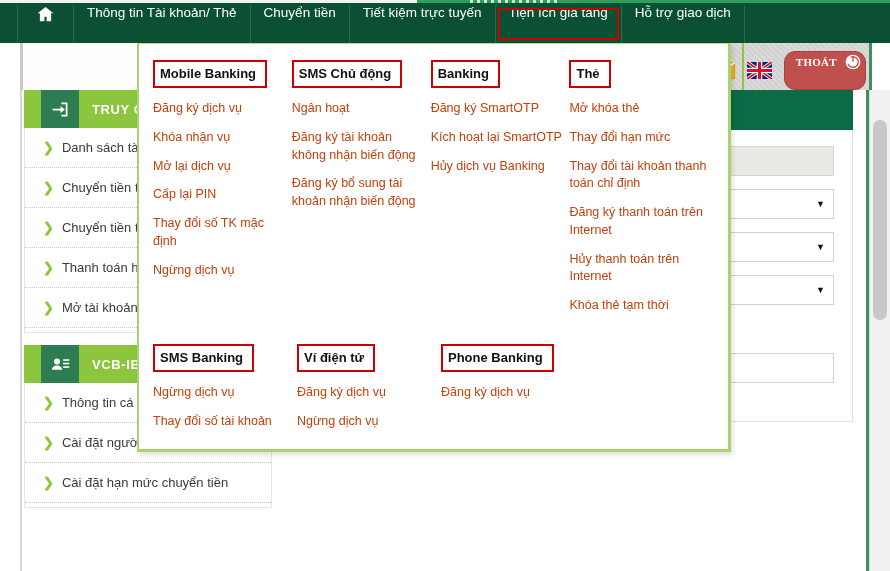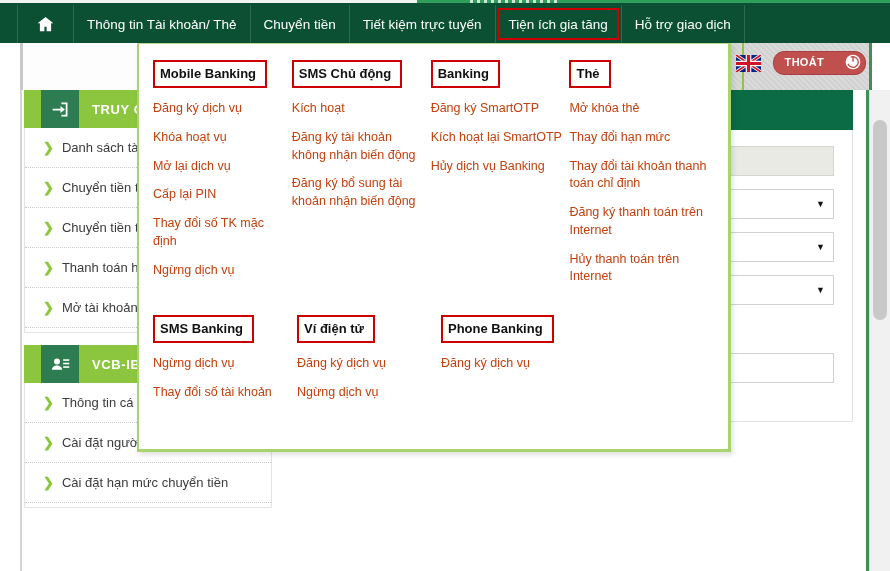--- a/index.html
+++ b/index.html
@@ -36,21 +36,21 @@
   }
 
   
   .navbar {
     position: absolute; left: 0; top: 5px; width: 890px; height: 38px;
     background: #0b5032;
     display: flex; align-items: stretch;
   }
   .nav-gap { width: 18px; border-right: 1px solid #2a6b4c; }
   .nav-item {
-    display: flex; align-items: center; justify-content: center;
+    display: flex; align-items: flex-start; justify-content: center;
     padding: 0 13px;
     color: #ffffff;
     font-size: 13.5px;
     white-space: nowrap;
     border-right: 1px solid #2a6b4c;
     cursor: pointer;
     position: relative;
   }
   .nav-item.home { padding: 0 18px; }
   .nav-item.flagged::after {
@@ -93,27 +93,28 @@
     background: #3f8f57;
   }
 
   .hdr-icons {
     position: absolute; right: 24px; top: 51px;
     display: flex; align-items: center; gap: 12px;
   }
   .mail-ico { width: 26px; height: 17px; display: block; cursor: pointer; }
   .flag-ico { width: 25px; height: 17px; display: block; cursor: pointer; }
   .exit-btn {
-    display: flex; align-items: center; gap: 21px;
+    display: flex; align-items: center; gap: 8px;
     background: #c0504d; color: #ffffff;
     border-radius: 11px;
-    padding: 2px 4px 4px 11px;
+    padding: 2px 4px 19px 11px;
     font-size: 11px; font-weight: bold; letter-spacing: .3px;
     cursor: pointer;
     border: 1px solid #a83f3c;
+    font-family: Liberation Serif, serif;
   }
   .pow-ico { width: 16px; height: 16px; display: block; }
 
   
   .body-area {
     position: absolute; left: 0; top: 90px; width: 890px; height: 481px;
     background: #ffffff;
   }
   .body-area .edge-left {
     position: absolute; left: 0; top: 0; width: 20px; height: 481px;
@@ -461,48 +462,49 @@
 
   </div>
 
   <div class="mega">
 
     <div class="mega-grid">
 
       <div class="mcol">
         <div class="mhead">Mobile Banking</div>
         <div class="mlink">Đăng ký dịch vụ</div>
-        <div class="mlink">Khóa hoạt vụ</div>
+        <div class="mlink">Khóa nhận vụ</div>
         <div class="mlink">Mở lại dịch vụ</div>
         <div class="mlink">Cấp lại PIN</div>
         <div class="mlink">Thay đổi số TK mặc định</div>
         <div class="mlink">Ngừng dịch vụ</div>
       </div>
 
       <div class="mcol">
         <div class="mhead">SMS Chủ động</div>
-        <div class="mlink">Kích hoạt</div>
+        <div class="mlink">Ngân hoạt</div>
         <div class="mlink">Đăng ký tài khoản không nhận biến động</div>
         <div class="mlink">Đăng ký bổ sung tài khoản nhận biến động</div>
       </div>
 
       <div class="mcol">
         <div class="mhead">Banking</div>
         <div class="mlink">Đăng ký SmartOTP</div>
         <div class="mlink">Kích hoạt lại SmartOTP</div>
         <div class="mlink">Hủy dịch vụ Banking</div>
       </div>
 
       <div class="mcol wide">
         <div class="mhead">Thẻ</div>
         <div class="mlink">Mở khóa thẻ</div>
         <div class="mlink">Thay đổi hạn mức</div>
         <div class="mlink">Thay đổi tài khoản thanh toán chỉ định</div>
         <div class="mlink">Đăng ký thanh toán trên Internet</div>
         <div class="mlink">Hủy thanh toán trên Internet</div>
+        <div class="mlink">Khóa thẻ tạm thời</div>
       </div>
 
     </div>
 
     <div class="mega-grid mega-row2">
 
       <div class="mcol">
         <div class="mhead">SMS Banking</div>
         <div class="mlink">Ngừng dịch vụ</div>
         <div class="mlink">Thay đổi số tài khoản</div>

